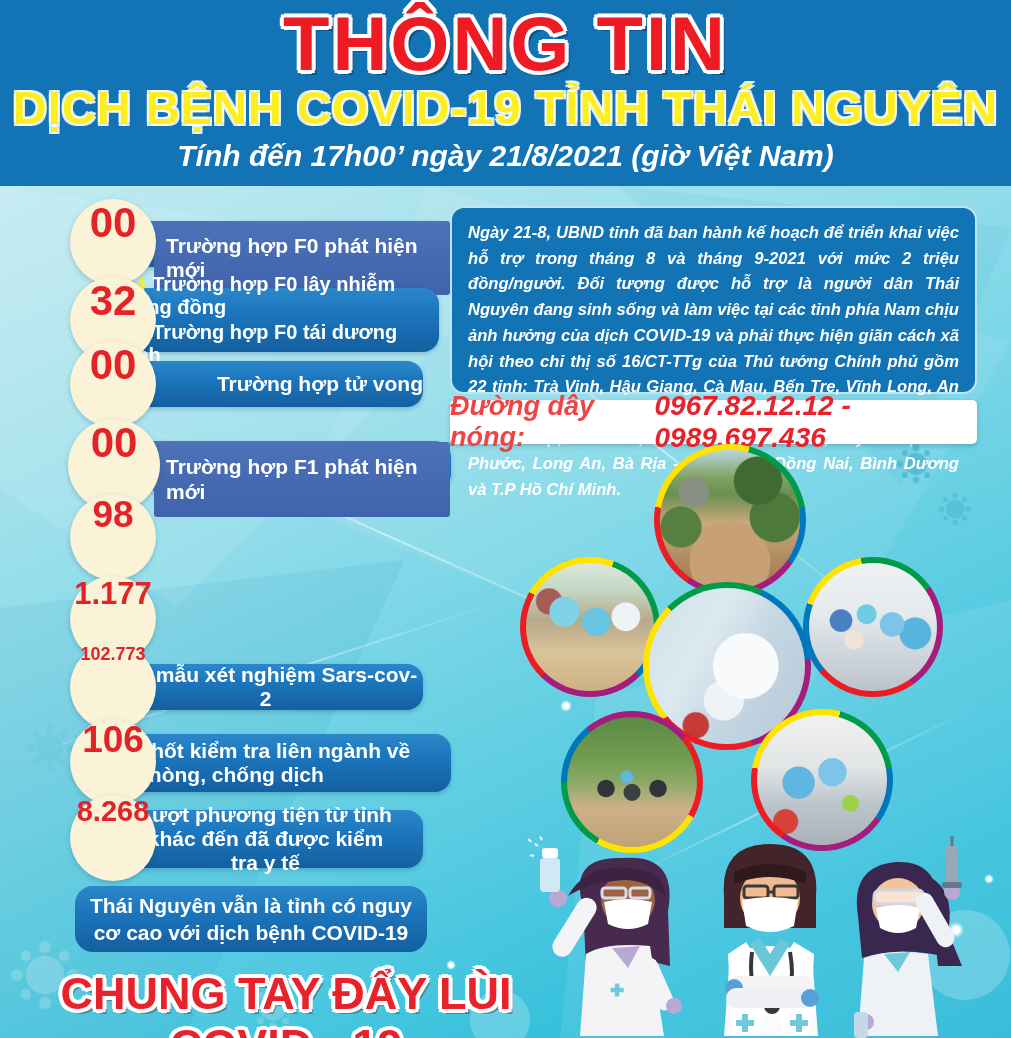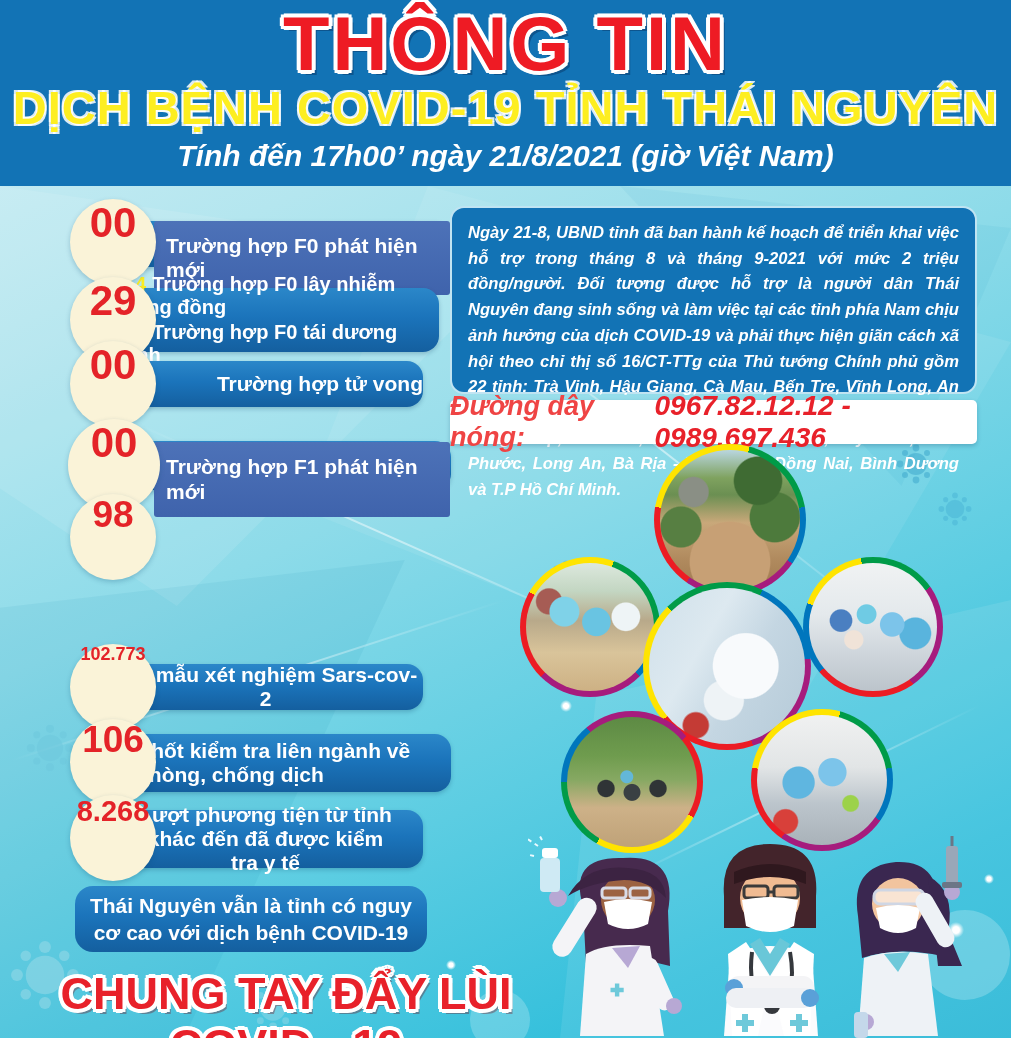--- a/index.html
+++ b/index.html
@@ -178,41 +178,44 @@
   </div>
   <div class="circle c86 num40" style="top:199px;">
       <span>00</span>
     </div>
 
   <div class="bar two-lines" style="top:288px;height:64px;">
     <div class="tl-row"><span class="tl-num">14</span><span>Trường hợp F0 lây nhiễm cộng đồng</span></div>
     <div class="tl-row"><span class="tl-num">08</span><span>Trường hợp F0 tái dương tính</span></div>
   </div>
   <div class="circle c86 num40" style="top:277px;">
-      <span>29</span>
+      <span>32</span>
     </div>
 
   <div class="bar center" style="top:361px;height:46px;">
     <span class="lbl">Trường hợp tử vong</span>
   </div>
   <div class="circle c86 num40" style="top:341px;">
       <span>00</span>
     </div>
 
   <div class="bar left" style="top:441px;height:49px;">
     <span class="innerbox" style="margin-left:18px;"><span class="lbl">Trường hợp F1 phát hiện mới</span></span>
   </div>
   <div class="circle num40" style="top:419px;left:68px;width:92px;height:92px;">
       <span>00</span>
     </div>
 
   <div class="circle c86 num36" style="top:494px;">
       <span>98</span>
     </div>
 
+  <div class="circle c86 num30" style="top:576px;">
+      <span>1.177</span>
+    </div>
 
   <div class="bar center" style="top:664px;height:46px;">
     <span class="lbl">Lấy mẫu xét nghiệm Sars-cov-2</span>
   </div>
   <div class="circle c86 num24" style="top:644px;">
       <span>102.773</span>
     </div>
 
   <div class="bar left" style="top:734px;height:58px;">
     <span class="lbl" style="padding-right:20px;">Chốt kiểm tra liên ngành về phòng, chống dịch</span>

